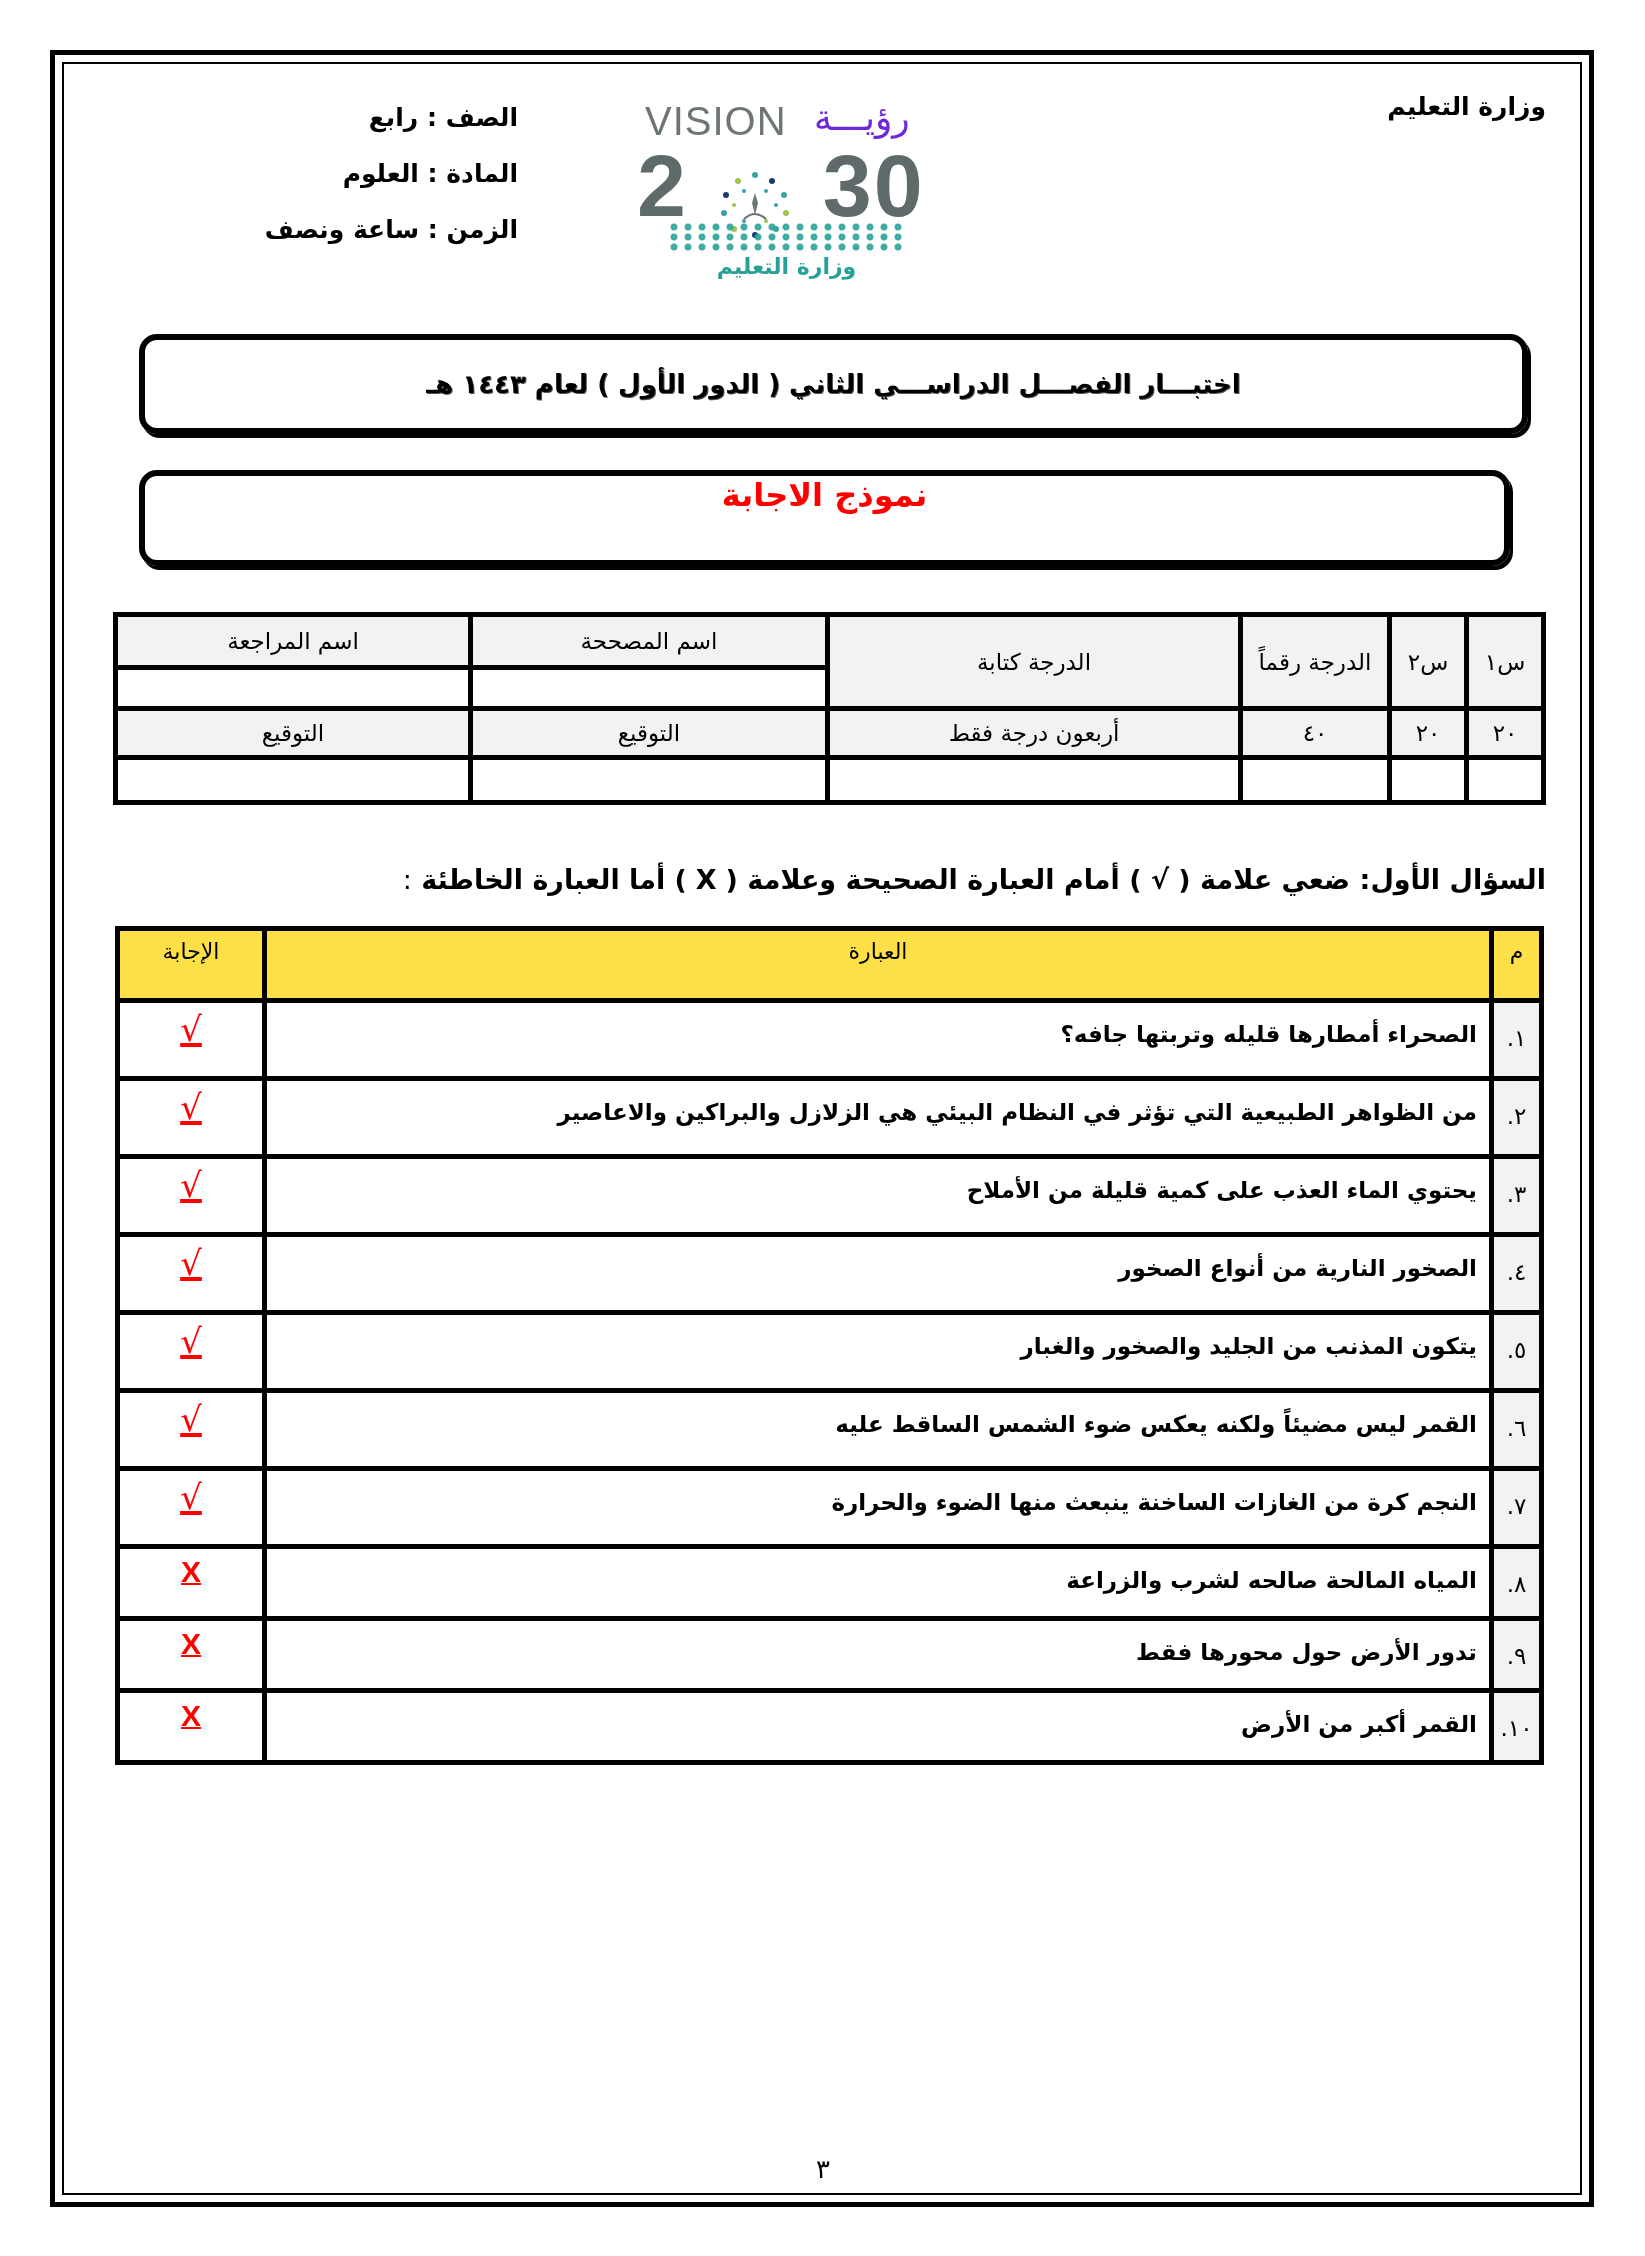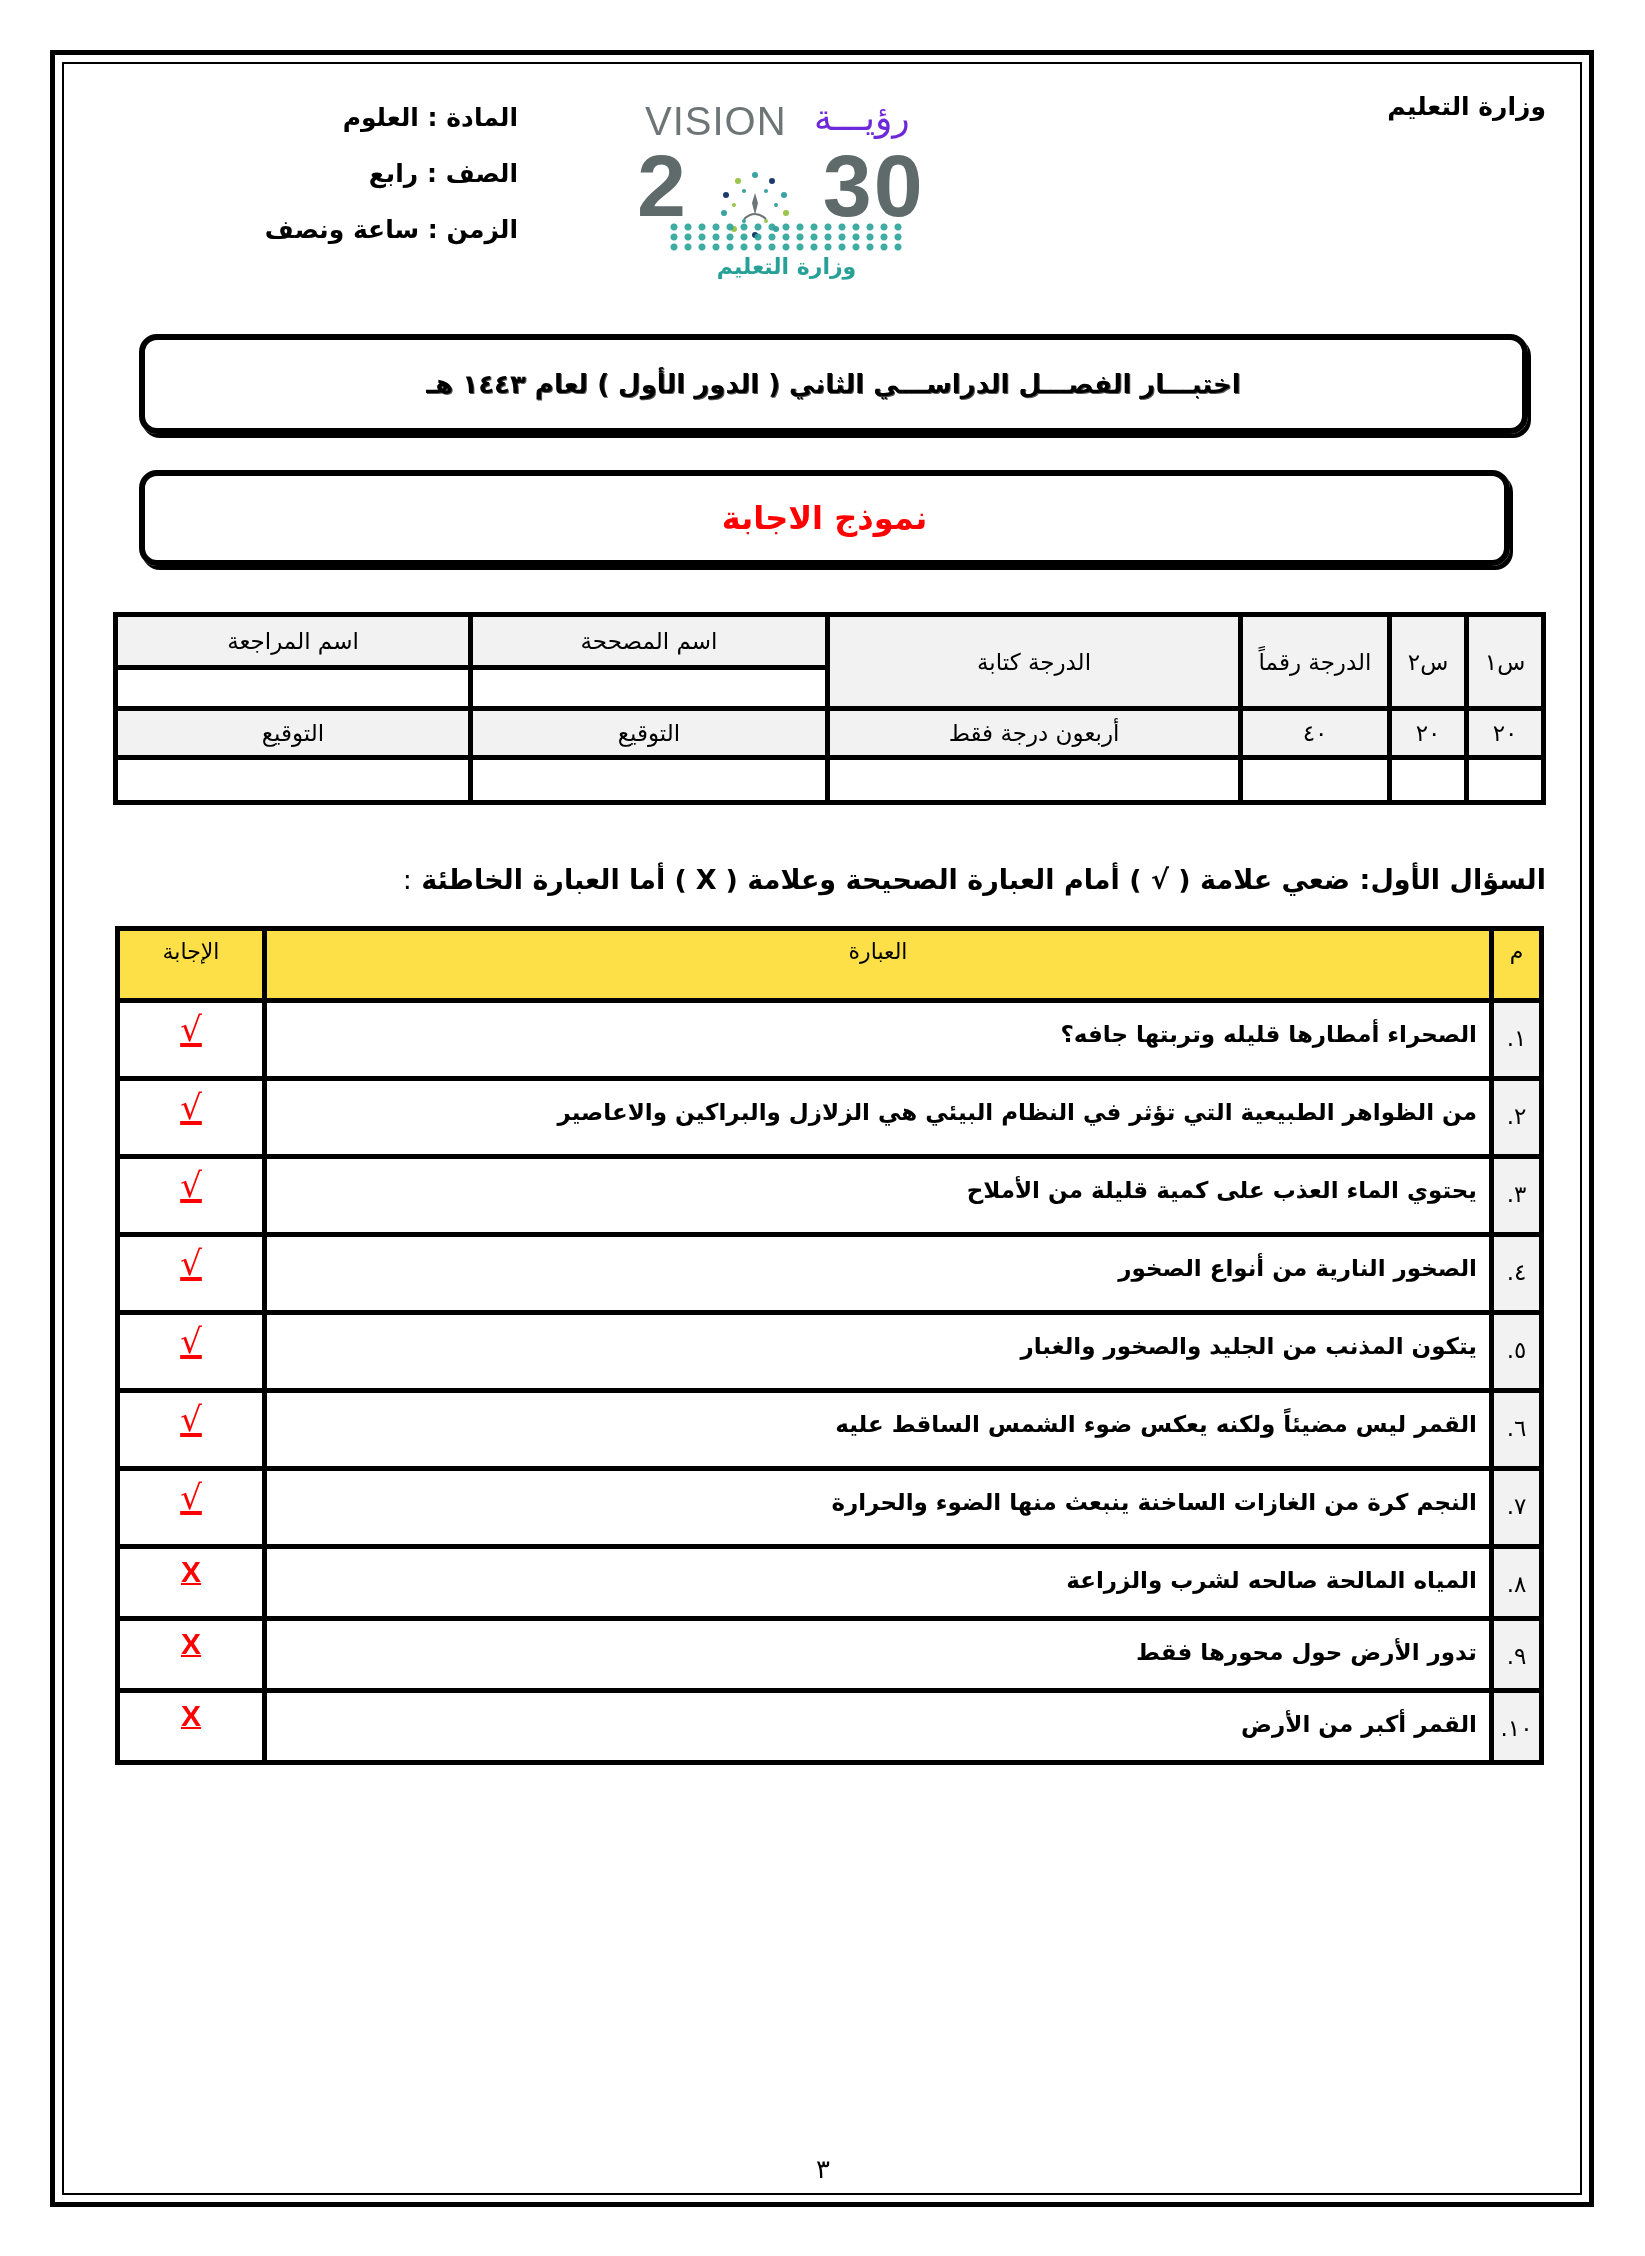--- a/index.html
+++ b/index.html
@@ -15,21 +15,21 @@
     .logo-ruya { position: absolute; left: 177px; top: 2px; font-size: 36px; color: #6d28d9; direction: rtl; }
     .logo-year { position: absolute; left: 0; top: 40px; font-family: "Liberation Sans", sans-serif; font-weight: bold; font-size: 88px; color: #5f6b6b; letter-spacing: 2px; }
     .logo-year .mid { display: inline-block; width: 82px; height: 70px; vertical-align: middle; position: relative; }
     .logo-dots { position: absolute; left: 30px; top: 127px; width: 239px; height: 30px;
       background-image: radial-gradient(circle, #2aa39a 3px, transparent 4px);
       background-size: 14px 10px; opacity: 0.9; }
     .logo-ministry { position: absolute; left: 40px; top: 159px; width: 219px; text-align: center; direction: rtl; font-size: 22px; font-weight: bold; color: #27a197; }
 
     .title-box { position: absolute; left: 139px; top: 334px; width: 1389px; height: 100px; border: 6px solid #000; border-radius: 18px; box-sizing: border-box; display: flex; align-items: center; justify-content: center; box-shadow: 3px 4px 0 #000; text-align: center; }
     .title-text { direction: rtl; font-size: 26px; font-weight: 900; letter-spacing: -0.5px; text-shadow: 1px 1px 0 #555; }
-    .answer-box { position: absolute; left: 139px; top: 470px; width: 1371px; height: 96px; border: 6px solid #000; border-radius: 18px; box-sizing: border-box; display: flex; align-items: center; justify-content: center; box-shadow: 3px 4px 0 #000; }
+    .answer-box { position: absolute; left: 139px; top: 470px; width: 1371px; height: 96px; border: 6px solid #000; border-radius: 18px; box-sizing: border-box; display: flex; align-items: flex-start; justify-content: center; box-shadow: 3px 4px 0 #000; }
     .answer-text { direction: rtl; font-size: 32px; font-weight: 900; color: #ff0000; }
 
     table { border-collapse: collapse; }
     .scores { position: absolute; left: 113px; top: 612px; width: 1433px; direction: rtl; }
     .scores td { border: 5px solid #000; text-align: center; font-size: 23px; padding: 0; }
     .scores .hdr td.shade, .scores .shade { background: #f2f2f2; }
     .scores .r1 td { height: 48px; }
     .scores .r2 td { height: 36px; }
     .scores .r3 td { height: 44px; }
     .scores .r4 td { height: 40px; }
@@ -52,22 +52,22 @@
   </style>
 </head>
 <body>
 
 <div class="page-border-outer"></div>
 <div class="page-border-inner"></div>
 
 <div class="header-right">وزارة التعليم</div>
 
 <div class="header-left">
+  <div>الصف : رابع</div>
   <div>المادة : العلوم</div>
-  <div>الصف : رابع</div>
   <div>الزمن : ساعة ونصف</div>
 </div>
 
 <div class="logo">
   <span class="logo-vision">VISION</span>
   <span class="logo-ruya">رؤيـــة</span>
   <div class="logo-year">
     <span>2</span>
     <span class="mid">
       <svg width="82" height="70" viewBox="0 0 82 70">

